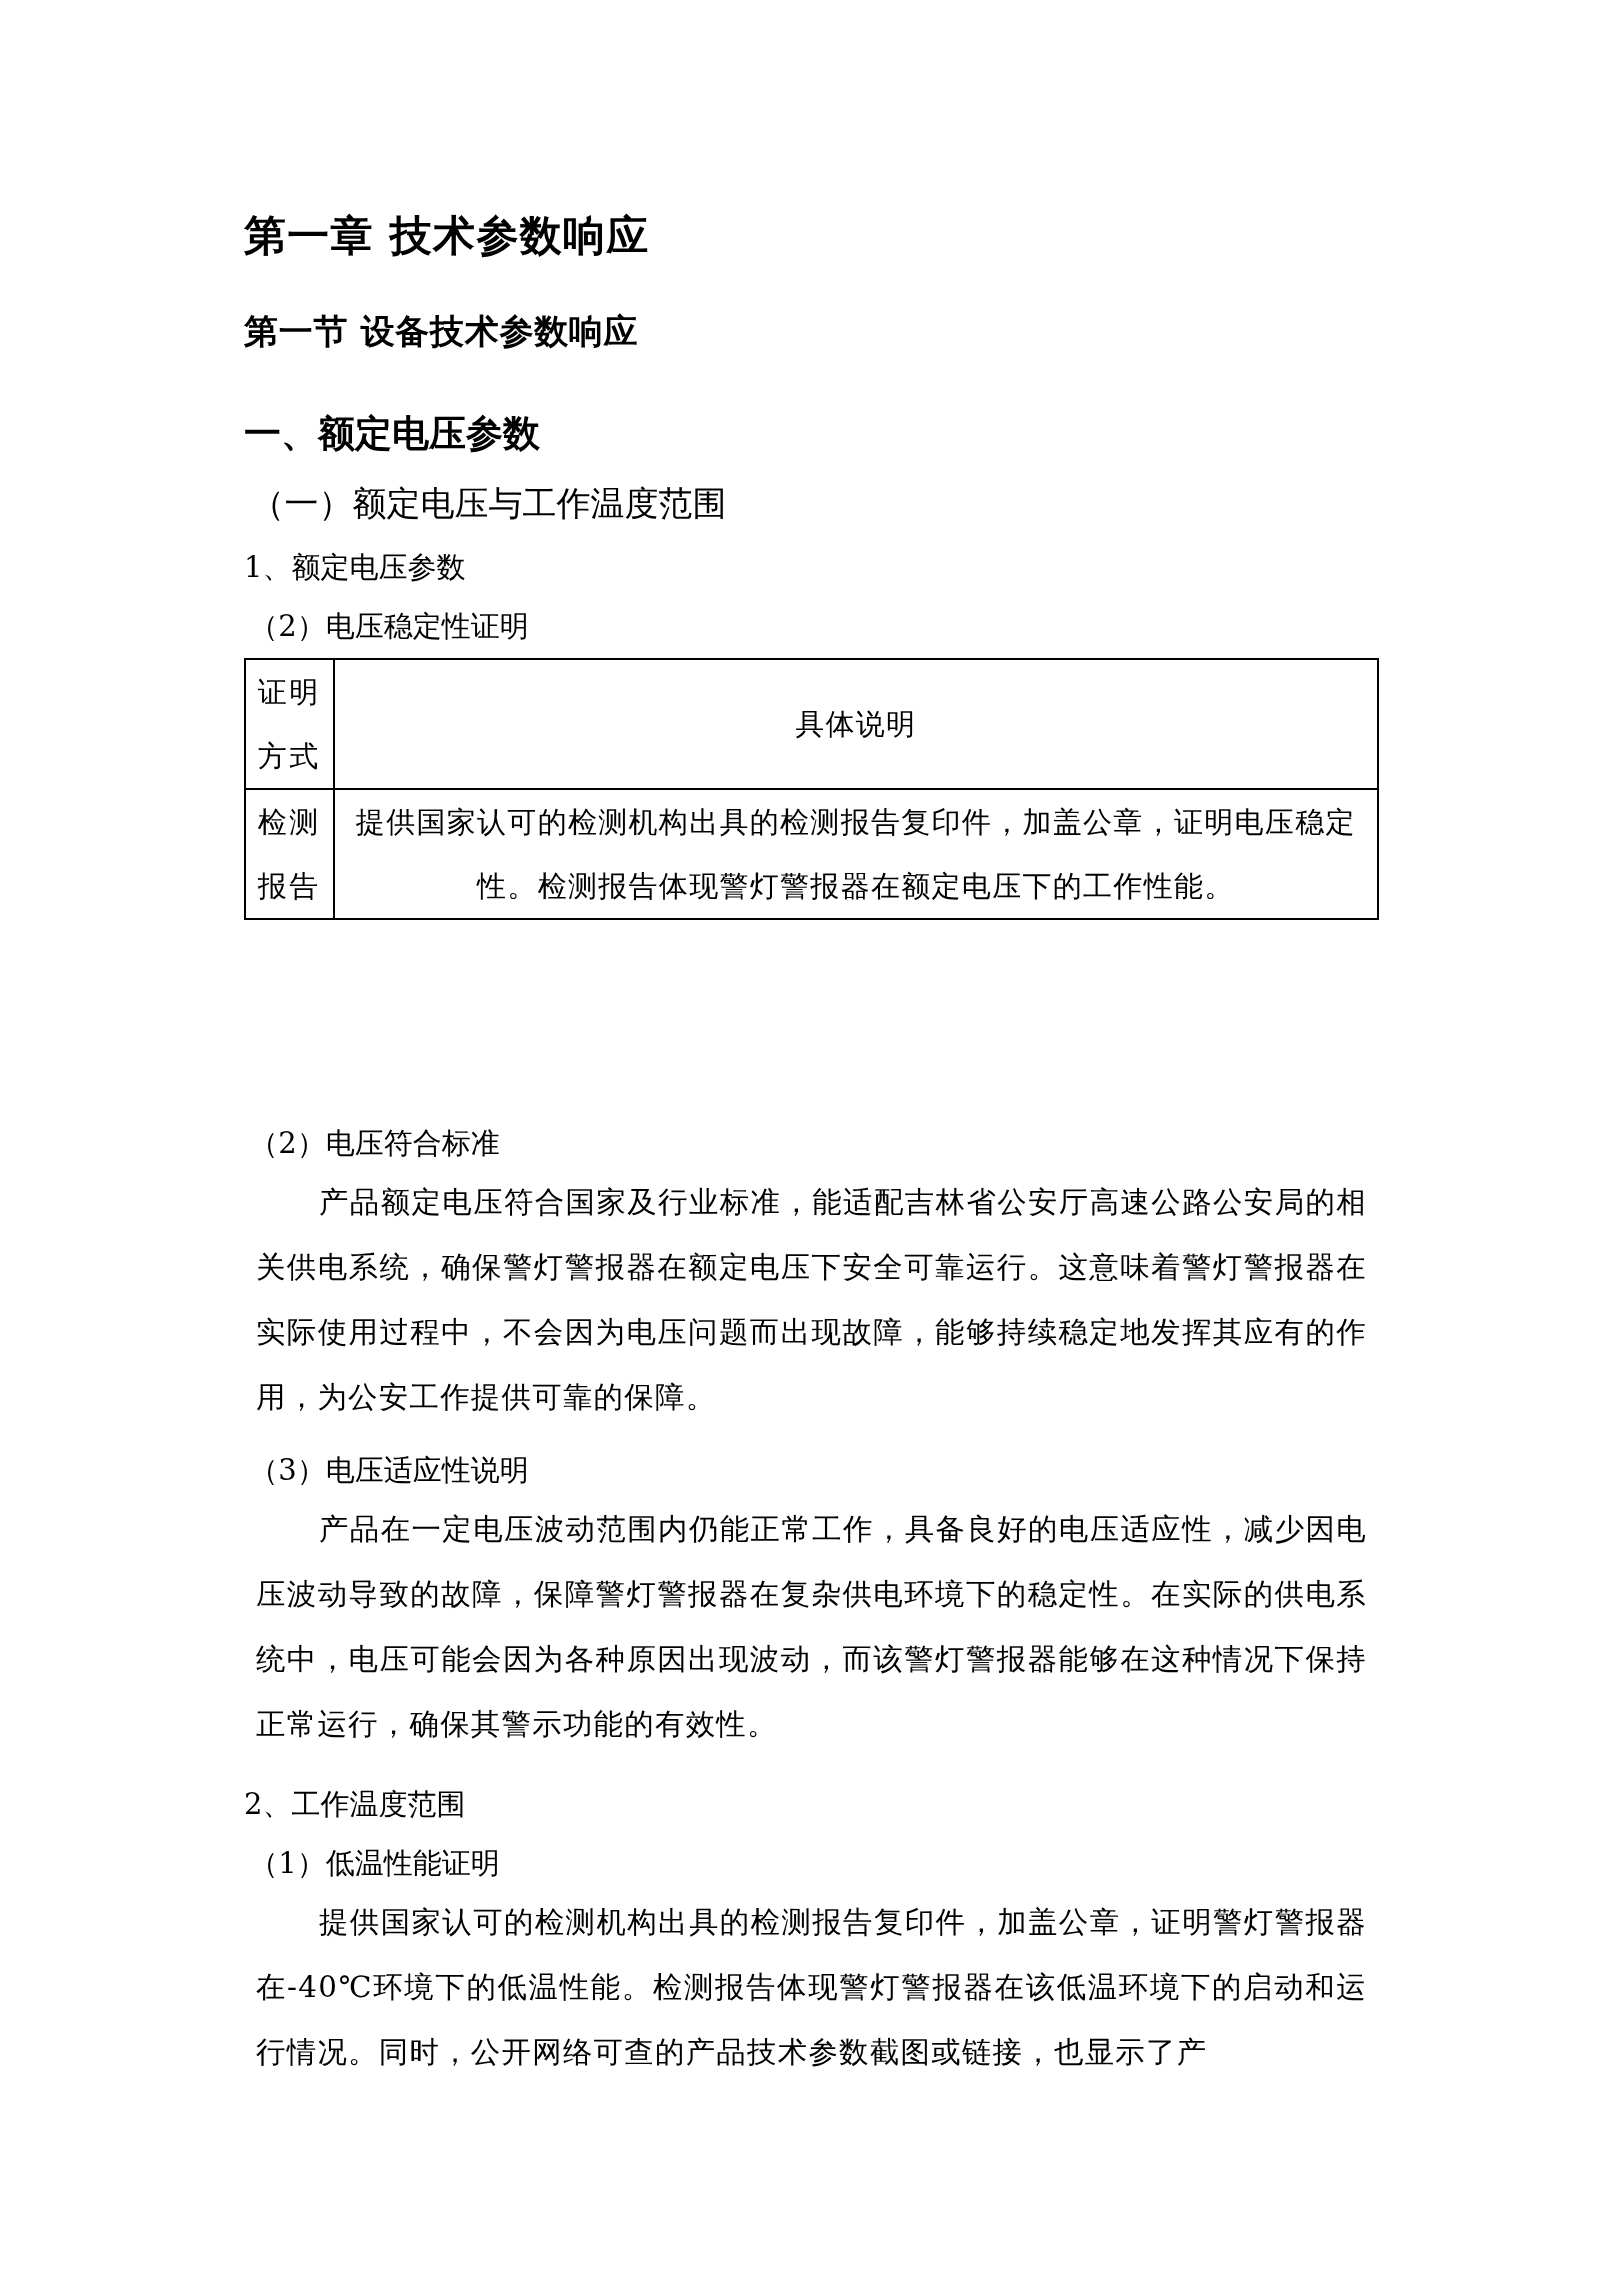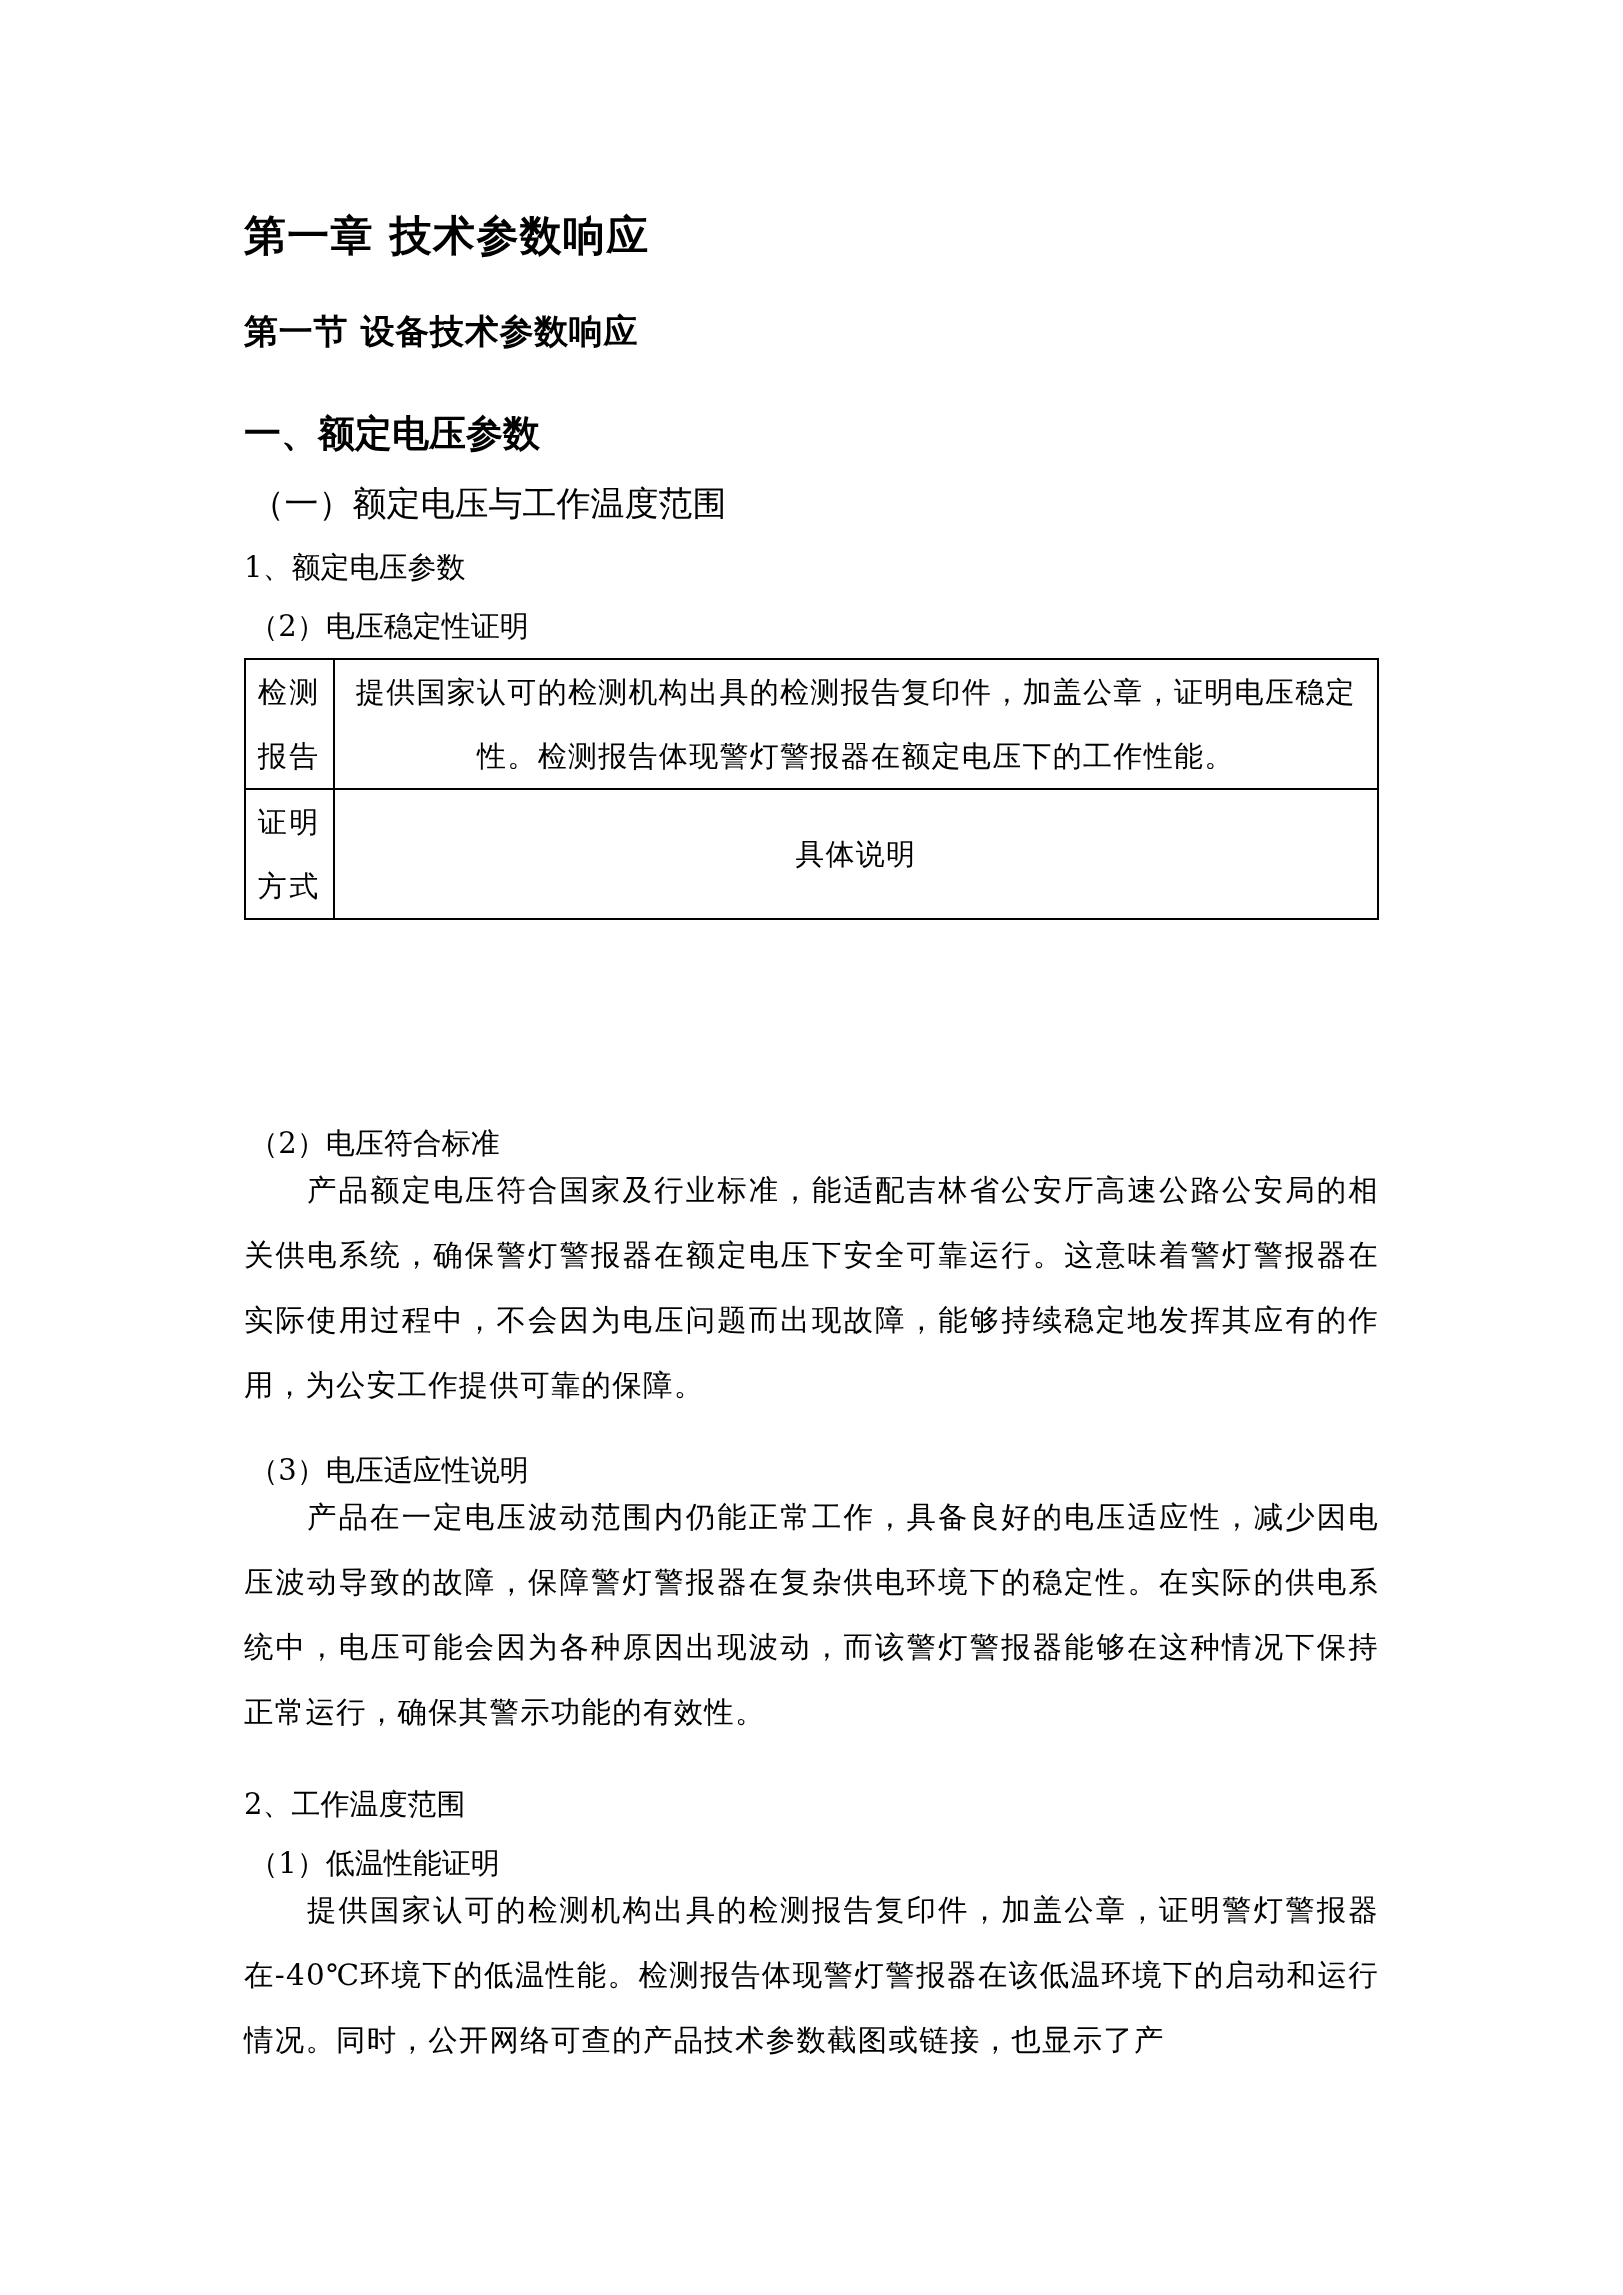--- a/index.html
+++ b/index.html
@@ -8,21 +8,21 @@
   .page { position: absolute; left: 244px; top: 0; width: 1135px; }
   .abs { position: absolute; left: 0; white-space: nowrap; }
   .h1 { font-family: "DejaVu Sans", "Liberation Sans", sans-serif; font-weight: bold; font-size: 42px; letter-spacing: 1.3px; top: 208px; text-align: center; }
   .h2 { font-family: "DejaVu Sans", "Liberation Sans", sans-serif; font-weight: bold; font-size: 34px; letter-spacing: 0.7px; top: 309px; }
   .h3 { font-family: "DejaVu Sans", "Liberation Sans", sans-serif; font-weight: bold; font-size: 37px; top: 409px; }
   .h4 { font-size: 34px; top: 481px; left: 6.5px; }
   .h5 { font-size: 29px; top: 548px; }
   .h6 { font-size: 29px; top: 607px; left: 5.2px; }
   .sub { font-size: 29px; }
   .para { position: absolute; left: 0; width: 1135px; font-size: 29.4px; line-height: 65px; letter-spacing: 1.3px; }
-  .para p { margin: 0; text-indent: 63px; text-align: justify; text-align-last: left; }
+  .para p { margin: 12px; text-indent: 63px; text-align: justify; text-align-last: left; }
   table.spec { position: absolute; left: 0; top: 658px; width: 1135px; border-collapse: collapse; }
   table.spec td { border: 2px solid #000; font-size: 29px; padding: 0; vertical-align: middle; }
   table.spec td.label { width: 84px; text-align: center; line-height: 64px; padding: 0 1.3px; letter-spacing: 2.6px; }
   table.spec td.desc { text-align: center; line-height: 64px; padding: 0 13px; letter-spacing: 1.3px; }
   table.spec tr { height: 109px; }
 </style>
 </head>
 <body>
 
 <div class="page">
@@ -30,26 +30,26 @@
   <div class="abs h1">第一章  技术参数响应</div>
   <div class="abs h2">第一节  设备技术参数响应</div>
   <div class="abs h3">一、额定电压参数</div>
   <div class="abs h4">（一）额定电压与工作温度范围</div>
   <div class="abs h5">1、额定电压参数</div>
   <div class="abs h6">（2）电压稳定性证明</div>
 
   <table class="spec">
     <tbody>
         <tr>
+      <td class="label">证明方式</td>
+      <td class="desc">具体说明</td>
+    </tr>
+    <tr>
       <td class="label">检测报告</td>
       <td class="desc">提供国家认可的检测机构出具的检测报告复印件，加盖公章，证明电压稳定性。检测报告体现警灯警报器在额定电压下的工作性能。</td>
-    </tr>
-    <tr>
-      <td class="label">证明方式</td>
-      <td class="desc">具体说明</td>
     </tr>
   </tbody>
     </table>
 
   <div class="abs sub" style="top:1124px; left:5.2px;">（2）电压符合标准</div>
   <div class="para" style="top:1158px;">
     <p>产品额定电压符合国家及行业标准，能适配吉林省公安厅高速公路公安局的相关供电系统，确保警灯警报器在额定电压下安全可靠运行。这意味着警灯警报器在实际使用过程中，不会因为电压问题而出现故障，能够持续稳定地发挥其应有的作用，为公安工作提供可靠的保障。</p>
   </div>
 
   <div class="abs sub" style="top:1451px; left:5.2px;">（3）电压适应性说明</div>

